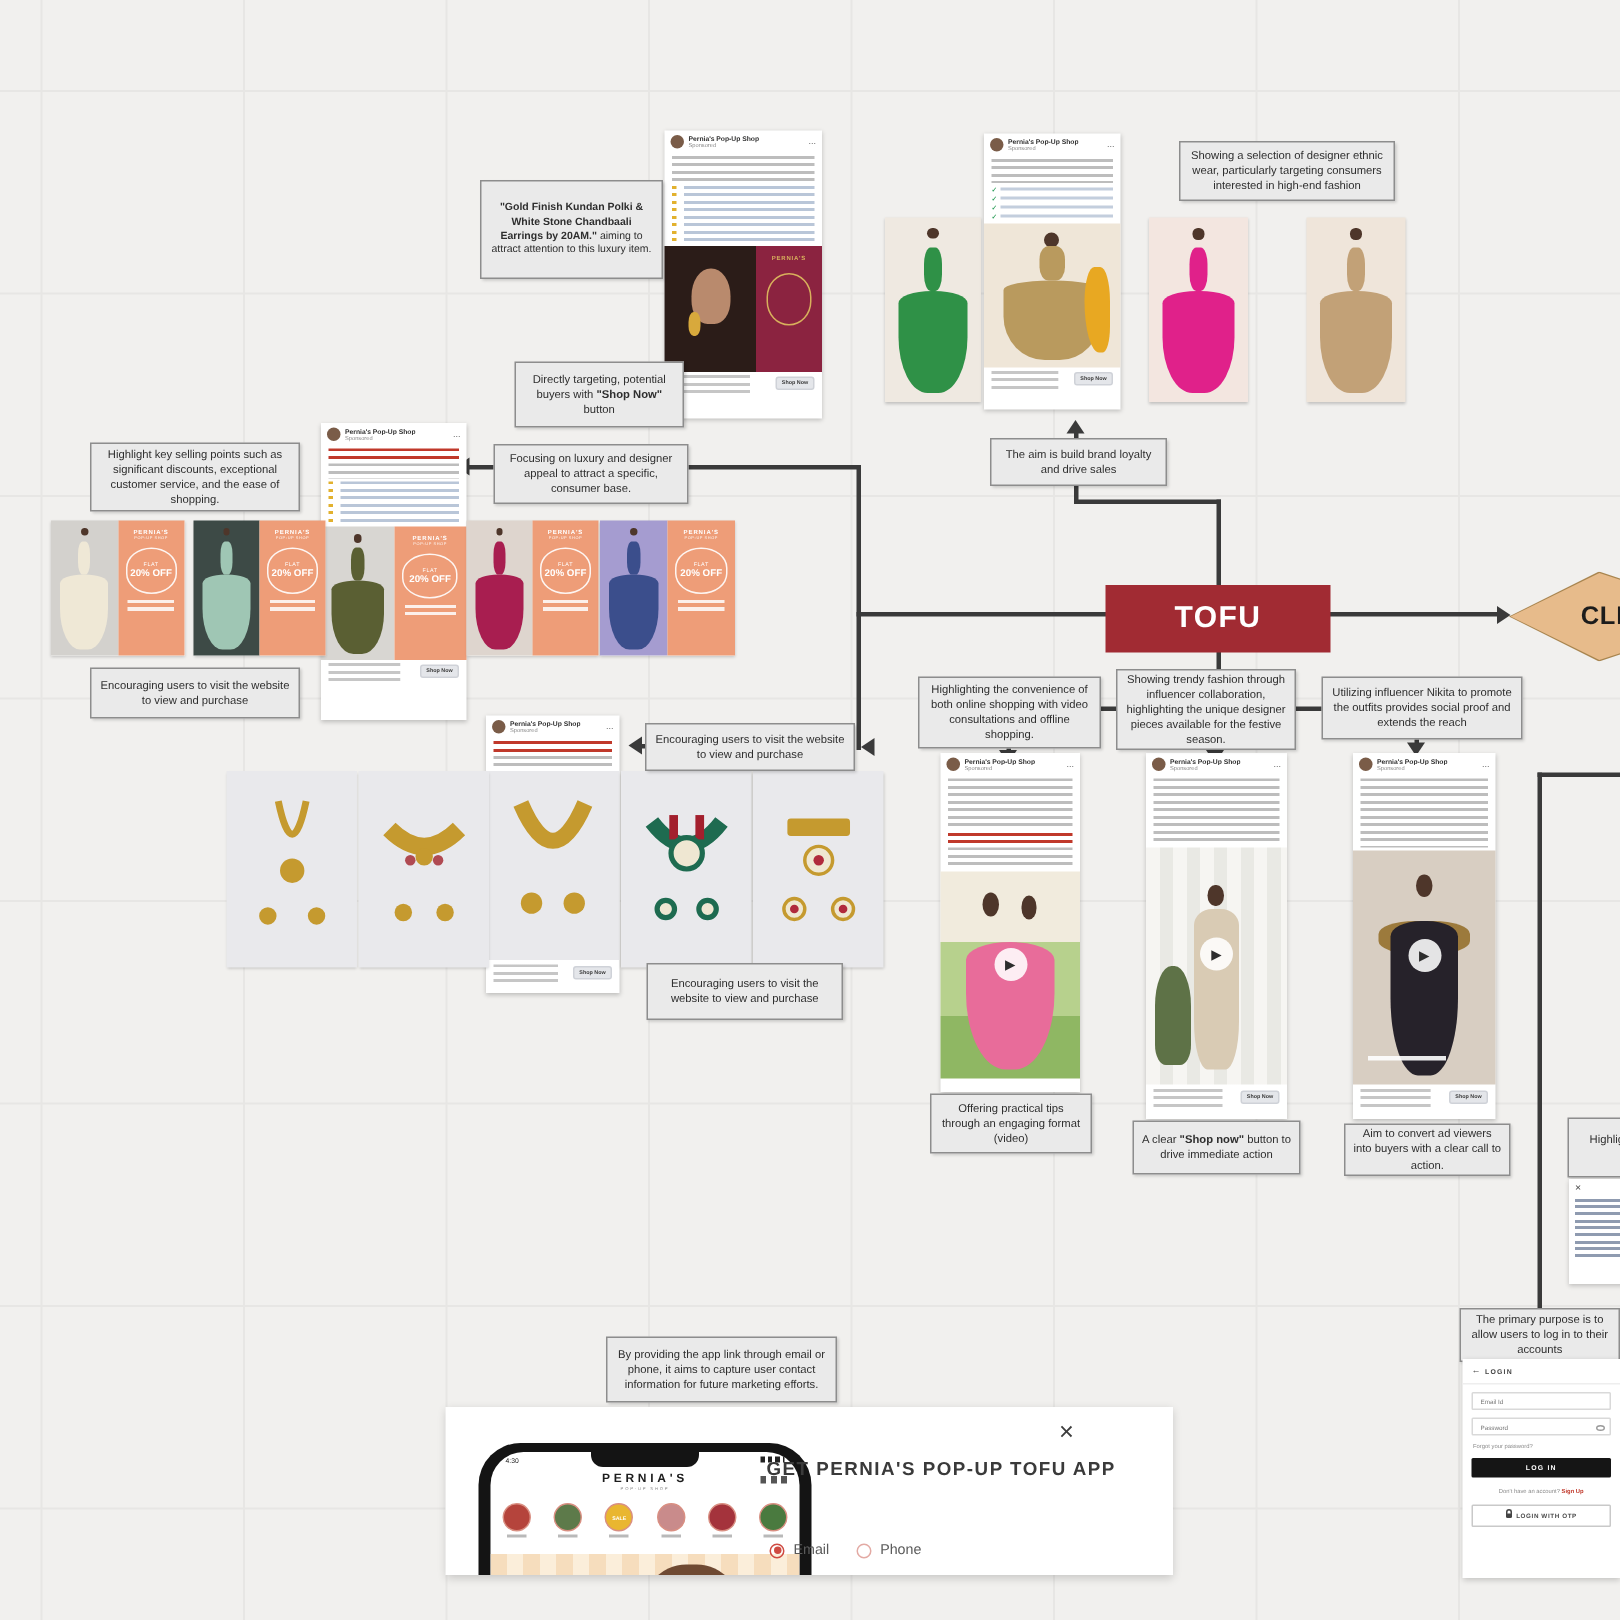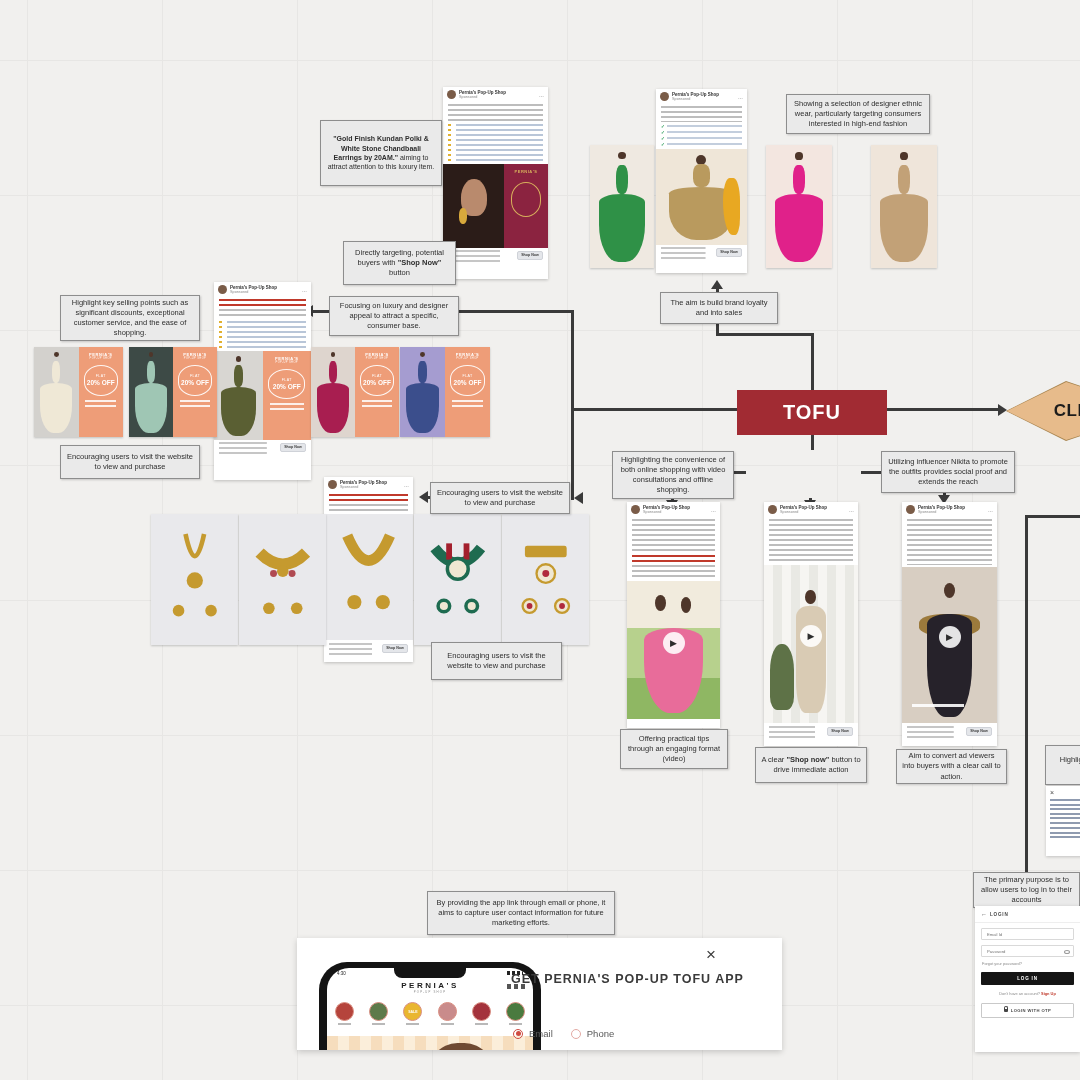--- a/index.html
+++ b/index.html
@@ -177,31 +177,34 @@
   <div class="note" style="left:60px;top:295px;width:140px;height:46px">
     <div>Highlight key selling points such as significant discounts, exceptional customer service, and the ease of shopping.</div>
   </div>
   <div class="note" style="left:786px;top:94px;width:144px;height:40px">
     <div>Showing a selection of designer ethnic wear, particularly targeting consumers interested in high-end fashion</div>
   </div>
   <div class="note" style="left:329px;top:296px;width:130px;height:40px">
     <div>Focusing on luxury and designer appeal to attract a specific, consumer base.</div>
   </div>
   <div class="note" style="left:660px;top:292px;width:118px;height:32px">
-    <div>The aim is build brand loyalty and into sales</div>
+    <div>The aim is build brand loyalty and drive sales</div>
   </div>
   <div class="note" style="left:60px;top:445px;width:140px;height:34px">
     <div>Encouraging users to visit the website to view and purchase</div>
   </div>
   <div class="note" style="left:430px;top:482px;width:140px;height:32px">
     <div>Encouraging users to visit the website to view and purchase</div>
   </div>
   <div class="note" style="left:612px;top:451px;width:122px;height:48px">
     <div>Highlighting the convenience of both online shopping with video consultations and offline shopping.</div>
   </div>
+  <div class="note" style="left:744px;top:446px;width:120px;height:54px">
+    <div>Showing trendy fashion through influencer collaboration, highlighting the unique designer pieces available for the festive season.</div>
+  </div>
   <div class="note" style="left:881px;top:451px;width:134px;height:42px">
     <div>Utilizing influencer Nikita to promote the outfits provides social proof and extends the reach</div>
   </div>
   <div class="note" style="left:431px;top:642px;width:131px;height:38px">
     <div>Encouraging users to visit the website to view and purchase</div>
   </div>
   <div class="note" style="left:620px;top:729px;width:108px;height:40px">
     <div>Offering practical tips through an engaging format (video)</div>
   </div>
   <div class="note" style="left:755px;top:747px;width:112px;height:36px">
@@ -209,21 +212,21 @@
   </div>
   <div class="note" style="left:896px;top:749px;width:111px;height:35px">
     <div>Aim to convert ad viewers into buyers with a clear call to action.</div>
   </div>
   <div class="note" style="left:1045px;top:745px;width:92px;height:40px">
     <div>Highlighting loyalty points</div>
   </div>
   <div class="note" style="left:973px;top:872px;width:107px;height:36px">
     <div>The primary purpose is to allow users to log in to their accounts</div>
   </div>
-  <div class="note" style="left:427px;top:891px;width:188px;height:44px">
+  <div class="note" style="left:404px;top:891px;width:154px;height:44px">
     <div>By providing the app link through email or phone, it aims to capture user contact information for future marketing efforts.</div>
   </div>
 
   <div class="fb" style="left:443px;top:87px;width:105px;height:192px">
     <div class="fbh">
       <div class="av"></div>
       <div>
           <div class="fbn">Pernia's Pop-Up Shop</div>
            <div class="fbs">Sponsored</div>
         </div>

